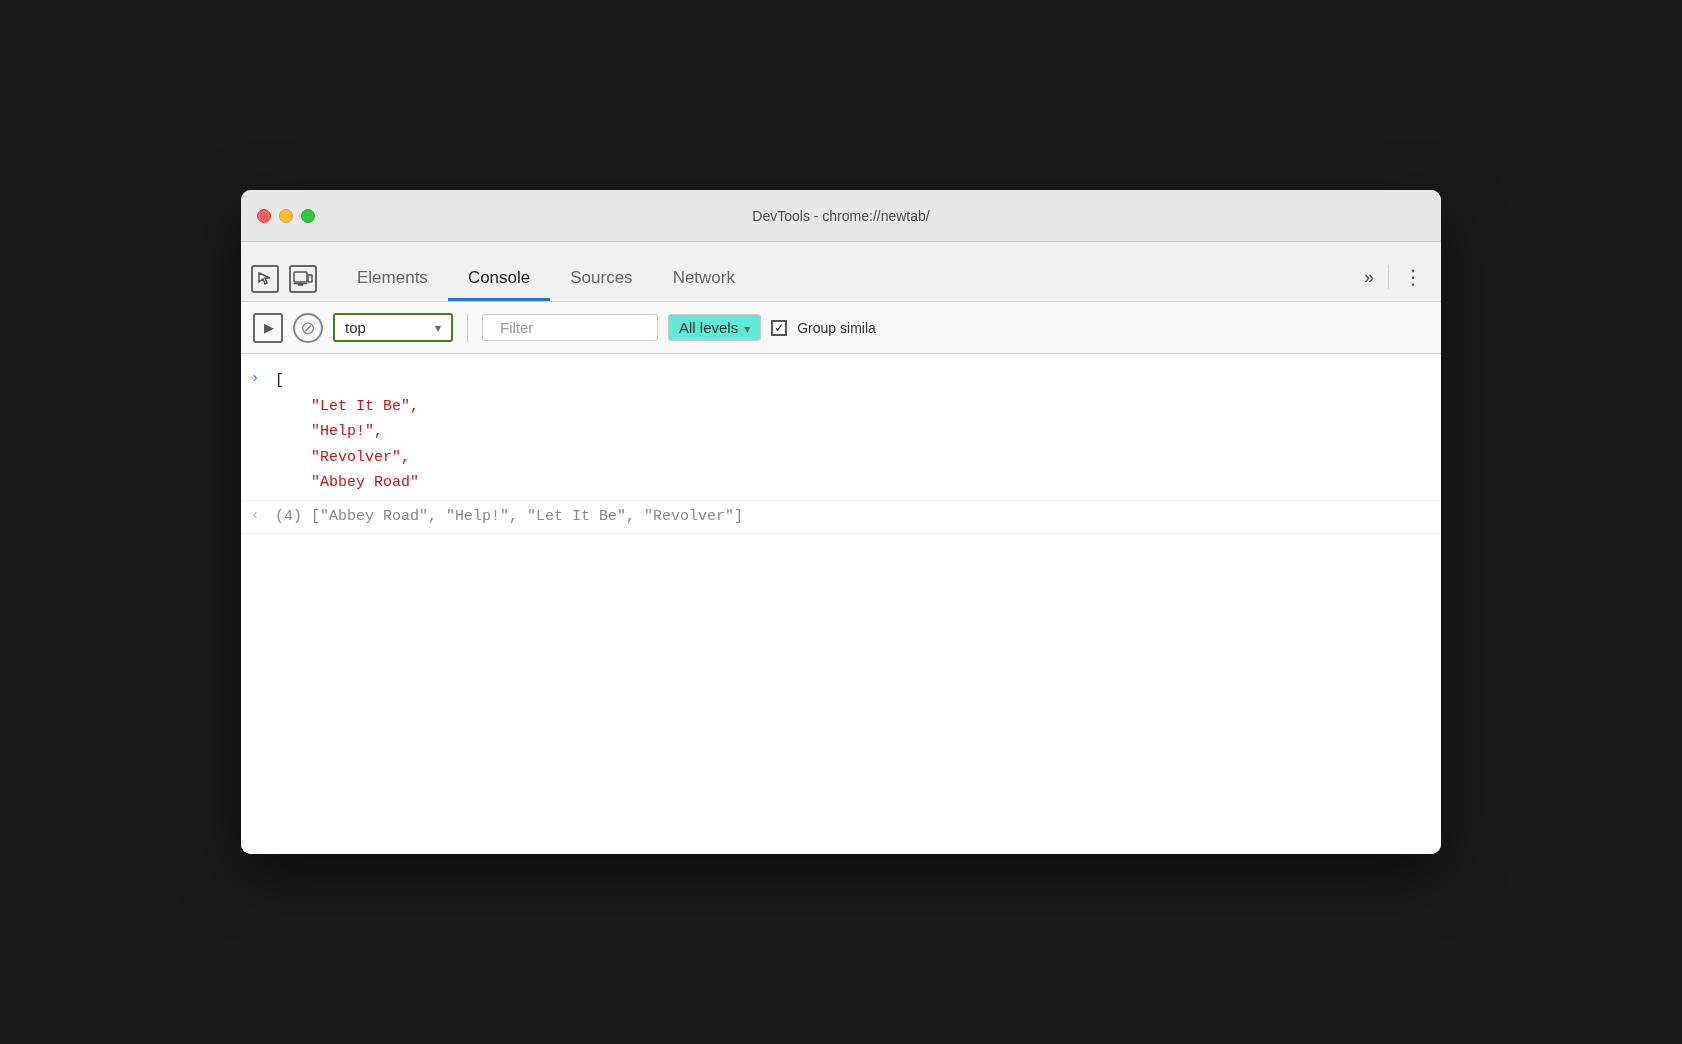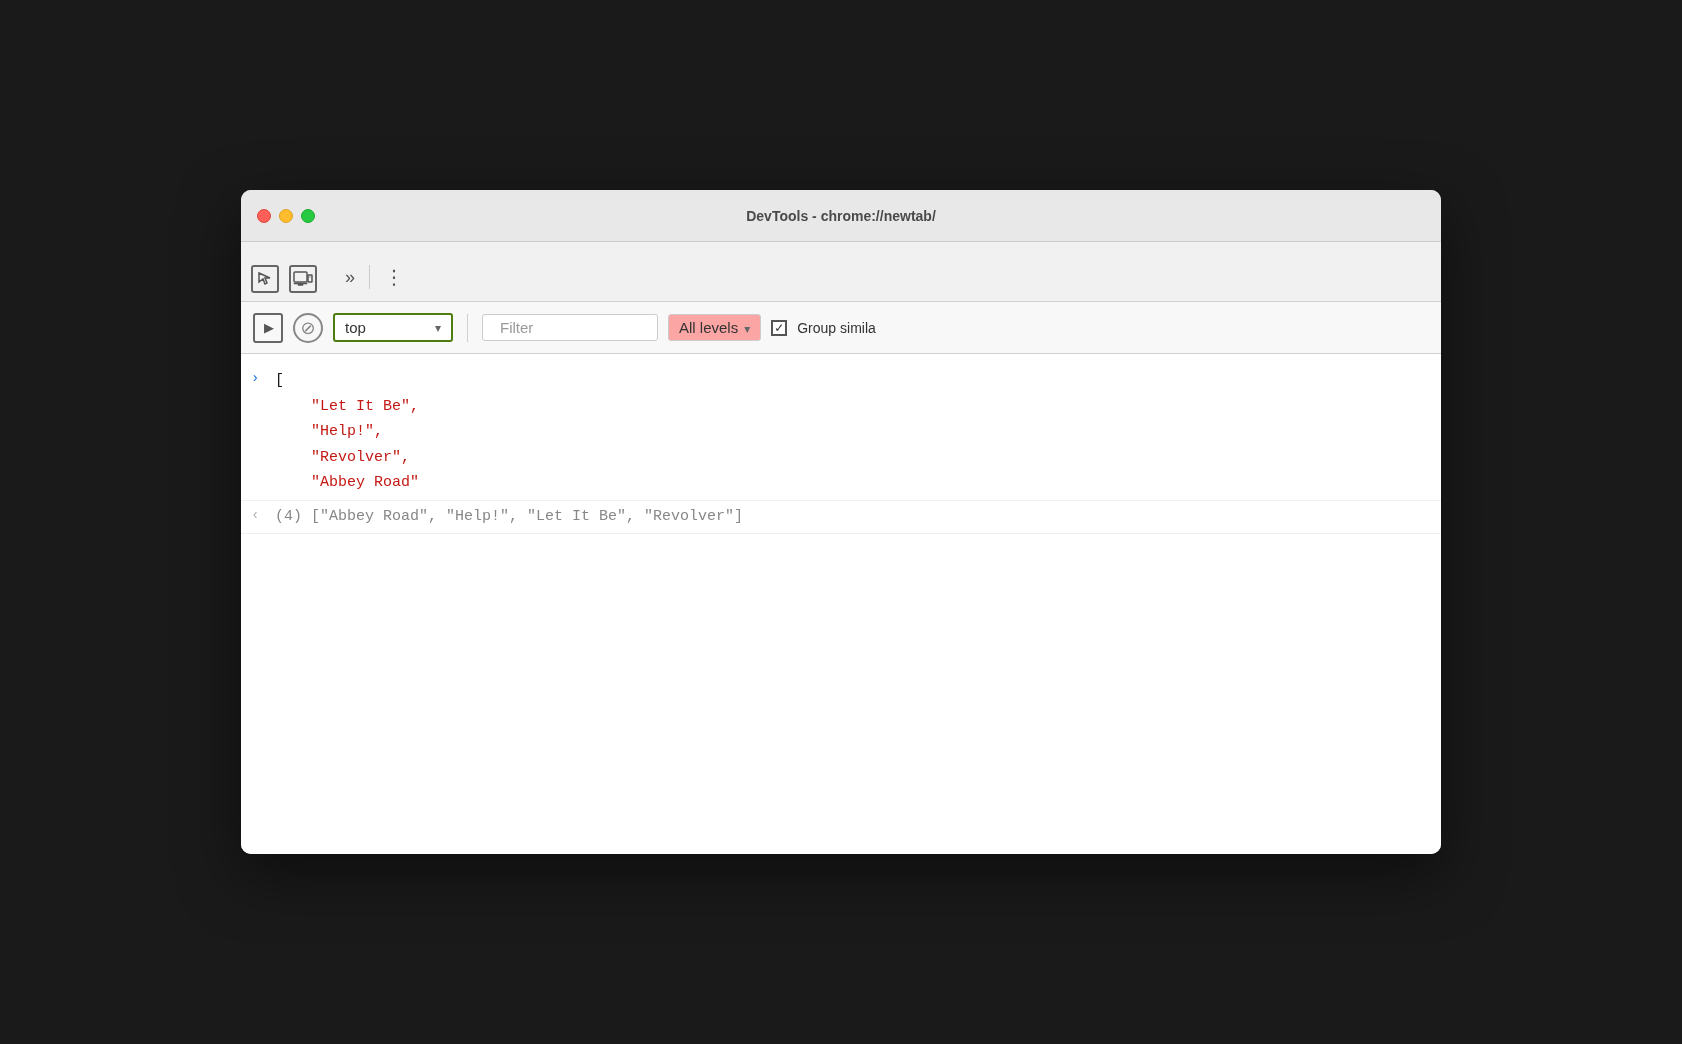--- a/index.html
+++ b/index.html
@@ -42,21 +42,21 @@
       height: 14px;
       border-radius: 50%;
     }
     .traffic-light.close { background: #ff5f57; border: 1px solid #e0443e; }
     .traffic-light.minimize { background: #ffbd2e; border: 1px solid #dea123; }
     .traffic-light.maximize { background: #28ca41; border: 1px solid #1aab29; }
 
     .title-text {
       font-size: 14px;
       color: #4a4a4a;
-      font-weight: 700;
+      font-weight: 400;
     }
 
     
     .tab-bar {
       background: #f1f1f1;
       height: 60px;
       display: flex;
       align-items: flex-end;
       padding: 0 10px;
       border-bottom: 1px solid #d0d0d0;
@@ -209,21 +209,21 @@
       font-size: 15px;
       color: #333;
       width: 176px;
     }
     .filter-input::placeholder { color: #999; }
 
     .levels-select {
       display: flex;
       align-items: flex-end;
       gap: 6px;
-      background: #fca5a5;
+      background: #5eead4;
       border: 1px solid #ccc;
       border-radius: 3px;
       padding: 4px 10px;
       cursor: pointer;
       font-size: 15px;
       color: #333;
     }
     .levels-select .arrow { color: #666; font-size: 12px; }
 
     .checkbox-label {
@@ -318,20 +318,34 @@
         <svg width="20" height="18" viewBox="0 0 20 18" fill="none" xmlns="http://www.w3.org/2000/svg">
           <rect x="1" y="2" width="13" height="10" rx="1" stroke="#555" stroke-width="1.5" fill="none"></rect>
           <rect x="1" y="13" width="13" height="1" stroke="#555" stroke-width="0.5" fill="#555"></rect>
           <rect x="5" y="14" width="5" height="1.5" stroke="#555" stroke-width="0.5" fill="#555"></rect>
           <rect x="15" y="5" width="4" height="7" rx="0.5" stroke="#555" stroke-width="1.5" fill="none"></rect>
           <rect x="16.5" y="6.5" width="1" height="1" fill="#555"></rect>
         </svg>
       </div>
     </div>
 
+    <div class="tabs">
+      <div class="tab">
+        <span>Elements</span>
+      </div>
+      <div class="tab active">
+        <span>Console</span>
+      </div>
+      <div class="tab">
+        <span>Sources</span>
+      </div>
+      <div class="tab">
+        <span>Network</span>
+      </div>
+    </div>
 
     <div class="tab-bar-right">
       <span class="chevron-btn">»</span>
       <div class="divider-v"></div>
       <span class="more-btn">⋮</span>
     </div>
   </div>
 
   <div class="console-toolbar">
     <div class="play-icon">

